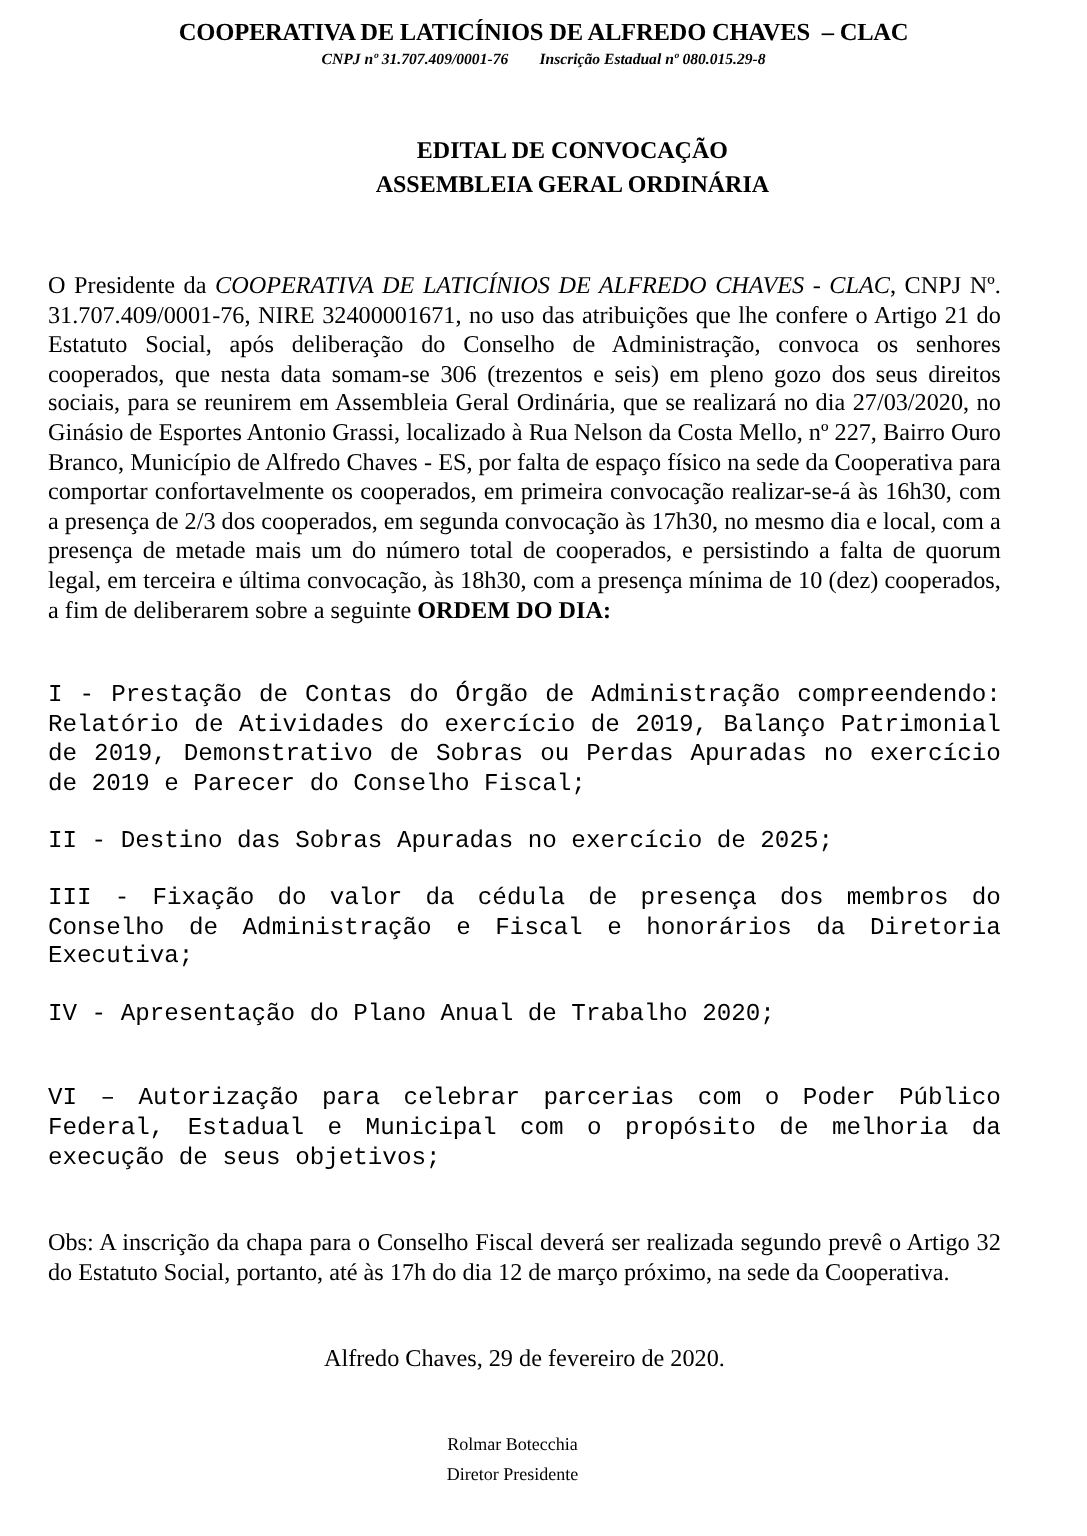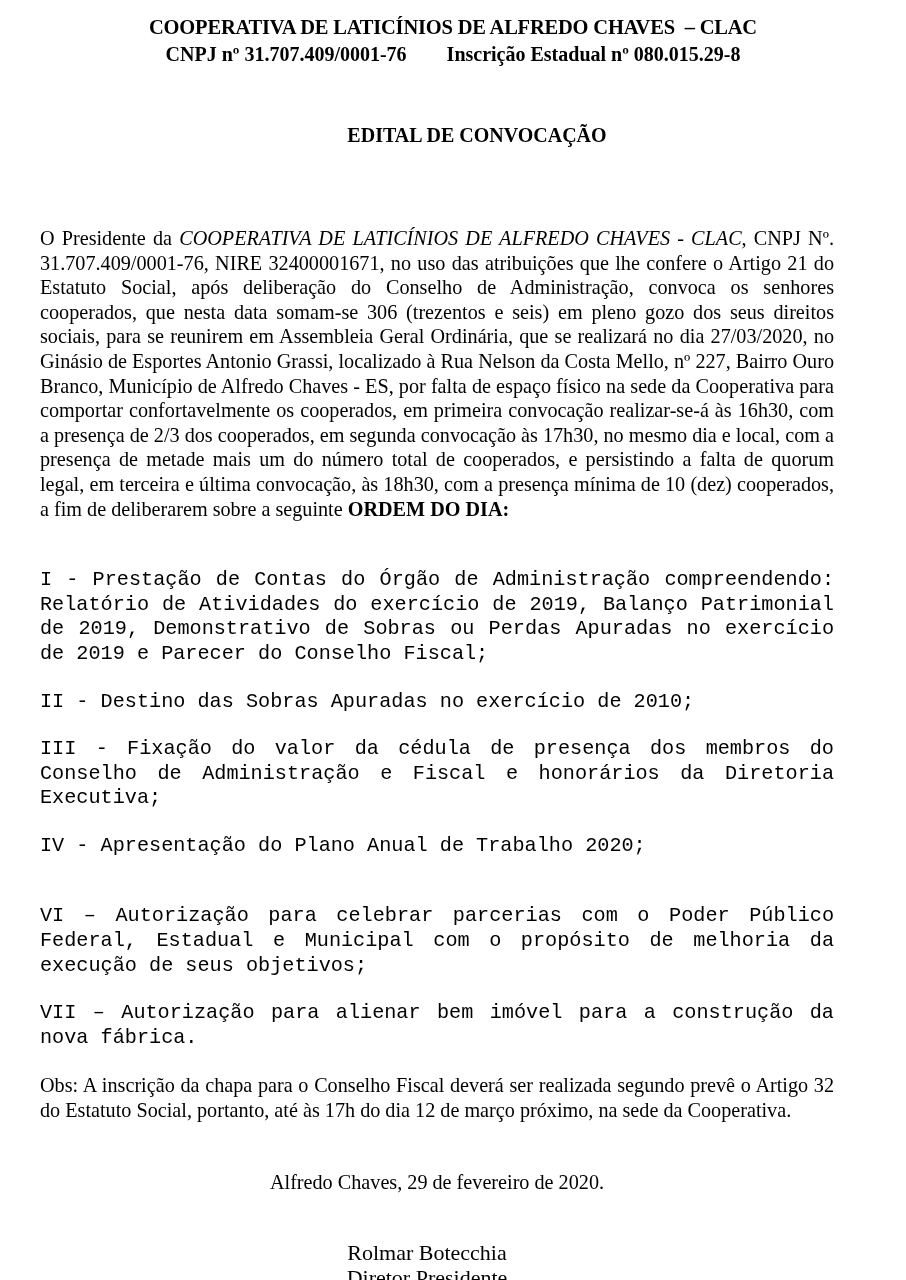--- a/index.html
+++ b/index.html
@@ -29,25 +29,26 @@
     text-align: center;
   }
   .org-name {
     font-size: 20.5px;
     font-weight: bold;
     letter-spacing: -0.2px;
     line-height: 1.28;
     white-space: pre;
   }
   .org-ids {
-    font-size: 20px;
+    font-size: 13px;
     font-weight: bold;
     line-height: 1.3;
     margin-top: 1px;
     white-space: pre;
+    font-style: italic;
   }
 
   
   .doc-title {
     text-align: center;
     margin-top: 55px;
     font-weight: bold;
     font-size: 20px;
     line-height: 1.38;
     padding-left: 48px;
@@ -91,21 +92,21 @@
 
   
   .closing-date {
     margin: 0;
     font-size: 20.2px;
     line-height: 24.6px;
     text-align: center;
   }
   .signature {
     margin: 0;
-    font-size: 22px;
+    font-size: 15px;
     line-height: 24.6px;
     text-align: center;
   }
   .sig-wrap {
     width: 794px;
     text-align: center;
   }
   .sig-inner {
     display: inline-block;
     text-align: center;
@@ -117,52 +118,52 @@
 
 <div class="page">
 
   <div class="letterhead">
     <div class="org-name">COOPERATIVA DE LATICÍNIOS DE ALFREDO CHAVES  – CLAC</div>
     <div class="org-ids">CNPJ nº 31.707.409/0001-76        Inscrição Estadual nº 080.015.29-8</div>
   </div>
 
   <div class="doc-title">
     <span>EDITAL DE CONVOCAÇÃO</span>
+    <span class="line2">ASSEMBLEIA GERAL ORDINÁRIA</span>
   </div>
 
   <div class="body-area">
 
     <p class="para lead"><span>O Presidente da </span><span class="italic-name">COOPERATIVA DE LATICÍNIOS DE ALFREDO CHAVES - CLAC</span><span>, CNPJ Nº. 31.707.409/0001-76, NIRE 32400001671, no uso das atribuições que lhe confere o Artigo 21 do Estatuto Social, após deliberação do Conselho de Administração, convoca os senhores cooperados, que nesta data somam-se 306 (trezentos e seis) em pleno gozo dos seus direitos sociais, para se reunirem em Assembleia Geral Ordinária, que se realizará no dia 27/03/2020, no Ginásio de Esportes Antonio Grassi, localizado à Rua Nelson da Costa Mello, nº 227, Bairro Ouro Branco, Município de Alfredo Chaves - ES, por falta de espaço físico na sede da Cooperativa para comportar confortavelmente os cooperados, em primeira convocação realizar-se-á às 16h30, com a presença de 2/3 dos cooperados, em segunda convocação às 17h30, no mesmo dia e local, com a presença de metade mais um do número total de cooperados, e persistindo a falta de quorum legal, em terceira e última convocação, às 18h30, com a presença mínima de 10 (dez) cooperados, a fim de deliberarem sobre a seguinte </span><span class="strong">ORDEM DO DIA:</span></p>
 
     <div class="gap-lg"></div>
 
     <p class="agenda-item">I - Prestação de Contas do Órgão de Administração compreendendo: Relatório de Atividades do exercício de 2019, Balanço Patrimonial de 2019, Demonstrativo de Sobras ou Perdas Apuradas no exercício de 2019 e Parecer do Conselho Fiscal;</p>
 
     <div class="gap-item"></div>
 
-    <p class="agenda-item">II - Destino das Sobras Apuradas no exercício de 2010;</p>
+    <p class="agenda-item">II - Destino das Sobras Apuradas no exercício de 2025;</p>
 
     <div class="gap-item"></div>
 
     <p class="agenda-item">III - Fixação do valor da cédula de presença dos membros do Conselho de Administração e Fiscal e honorários da Diretoria Executiva;</p>
 
     <div class="gap-item"></div>
 
     <p class="agenda-item">IV - Apresentação do Plano Anual de Trabalho 2020;</p>
 
     <div class="gap-item"></div>
 
 
     <div class="gap-item"></div>
 
     <p class="agenda-item">VI – Autorização para celebrar parcerias com o Poder Público Federal, Estadual e Municipal com o propósito de melhoria da execução de seus objetivos;</p>
 
     <div class="gap-item"></div>
 
-    <p class="agenda-item">VII – Autorização para alienar bem imóvel para a construção da nova fábrica.</p>
 
     <div class="gap-item"></div>
 
     <p class="para">Obs: A inscrição da chapa para o Conselho Fiscal deverá ser realizada segundo prevê o Artigo 32 do Estatuto Social, portanto, até às 17h do dia 12 de março próximo, na sede da Cooperativa.</p>
 
     <div class="gap-lg"></div>
 
     <p class="closing-date">Alfredo Chaves, 29 de fevereiro de 2020.</p>
 
     <div class="gap-lg"></div>

